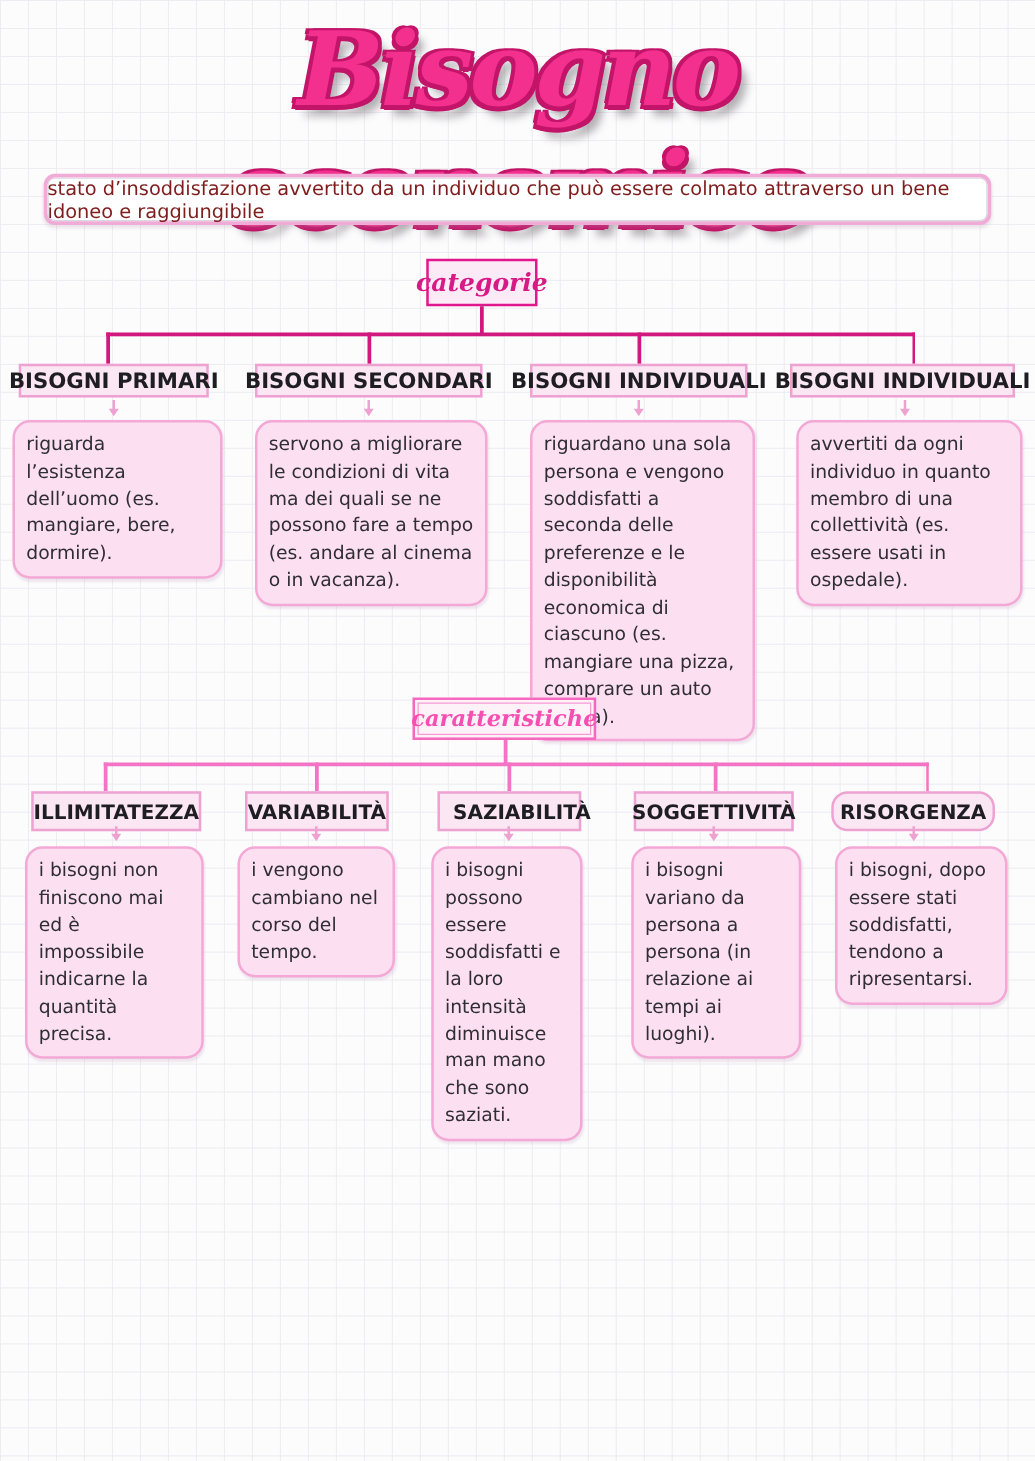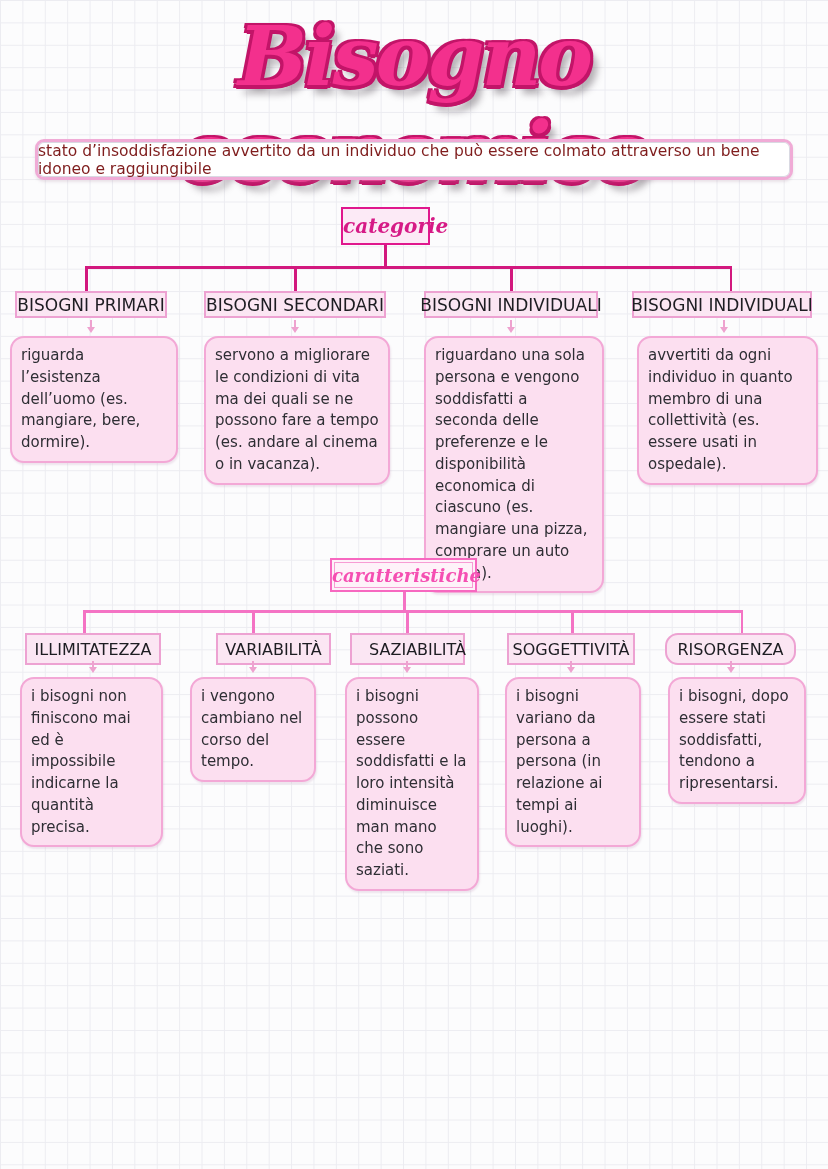--- a/index.html
+++ b/index.html
@@ -49,21 +49,21 @@
     border-radius: 9px;
     box-shadow: inset 0 0 0 1px #d9d9e2, 0 2px 3px rgba(180,150,170,0.25);
     display: flex; align-items: center; justify-content: center;
     font-size: 15.5px;
     color: #7f1d1d;
   }
 
   
   .section-label {
     position: absolute;
-    display: flex; align-items: center; justify-content: flex-start;
+    display: flex; align-items: center; justify-content: center;
     font-family: "DejaVu Serif", serif;
     font-style: italic;
     font-weight: bold;
   }
   .section-label.categorie {
     left: 341px; top: 207px; width: 89px; height: 38px;
     background: #fceaf6;
     border: 2px solid #e0178d;
     font-size: 20px;
     color: #d61a86;
@@ -95,21 +95,21 @@
     border: 4px solid transparent;
     border-top: 6px solid #eea2cf;
   }
 
   
   .node-header {
     position: absolute;
     display: flex; align-items: center; justify-content: center;
     background: #fbe6f3;
     border: 2px solid #eda2d2;
-    font-weight: normal;
+    font-weight: bold;
     color: #1d1d22;
     white-space: nowrap;
     text-align: right;
   }
   .node-header.cat  { font-size: 17px; height: 27px; }
   .node-header.char { font-size: 16px; height: 32px; }
 
   
   .desc {
     position: absolute;
@@ -184,21 +184,21 @@
   <div class="line char" style="left:83px;  top:610px; width:660px; height:2.5px;"></div>
   <div class="line char" style="left:83px;  top:610px; width:2.5px; height:23px;"></div>
   <div class="line char" style="left:252px; top:610px; width:2.5px; height:23px;"></div>
   <div class="line char" style="left:406px; top:610px; width:2.5px; height:23px;"></div>
   <div class="line char" style="left:571px; top:610px; width:2.5px; height:23px;"></div>
   <div class="line char" style="left:740.5px; top:610px; width:2.5px; height:23px;"></div>
 
   <div class="node-header char" style="left:25px;  top:633px; width:136px;">
     <span>ILLIMITATEZZA</span>
   </div>
-  <div class="node-header char" style="left:196px; top:633px; width:115px;margin-left:20px;">
+  <div class="node-header char" style="left:196px; top:633px; width:115px;">
     <span>VARIABILITÀ</span>
   </div>
   <div class="node-header char" style="left:350px; top:633px; width:115px;padding-left:20px;">
     <span>SAZIABILITÀ</span>
   </div>
   <div class="node-header char" style="left:507px; top:633px; width:128px;">
     <span>SOGGETTIVITÀ</span>
   </div>
   <div class="node-header char" style="left:665px; top:633px; width:131px;border-radius:13px;">
     <span>RISORGENZA</span>
@@ -209,21 +209,21 @@
   <div class="arrow" style="left:406px; top:661px; height:10px;"></div>
   <div class="arrow" style="left:570px; top:661px; height:10px;"></div>
   <div class="arrow" style="left:730px; top:661px; height:10px;"></div>
 
   <div class="desc" style="left:20px;  top:677px; width:143px;">
     <span>i bisogni non finiscono mai ed è impossibile indicarne la quantità precisa.</span>
   </div>
   <div class="desc" style="left:190px; top:677px; width:126px;">
     <span>i vengono cambiano nel corso del tempo.</span>
   </div>
-  <div class="desc" style="left:345px; top:677px; width:134px;">
+  <div class="desc" style="left:345px; top:677px; width:121px;">
     <span>i bisogni possono essere soddisfatti e la loro intensità diminuisce man mano che sono saziati.</span>
   </div>
   <div class="desc" style="left:505px; top:677px; width:136px;">
     <span>i bisogni variano da persona a persona (in relazione ai tempi ai luoghi).</span>
   </div>
   <div class="desc" style="left:668px; top:677px; width:138px;">
     <span>i bisogni, dopo essere stati soddisfatti, tendono a ripresentarsi.</span>
   </div>
 
 </div>

